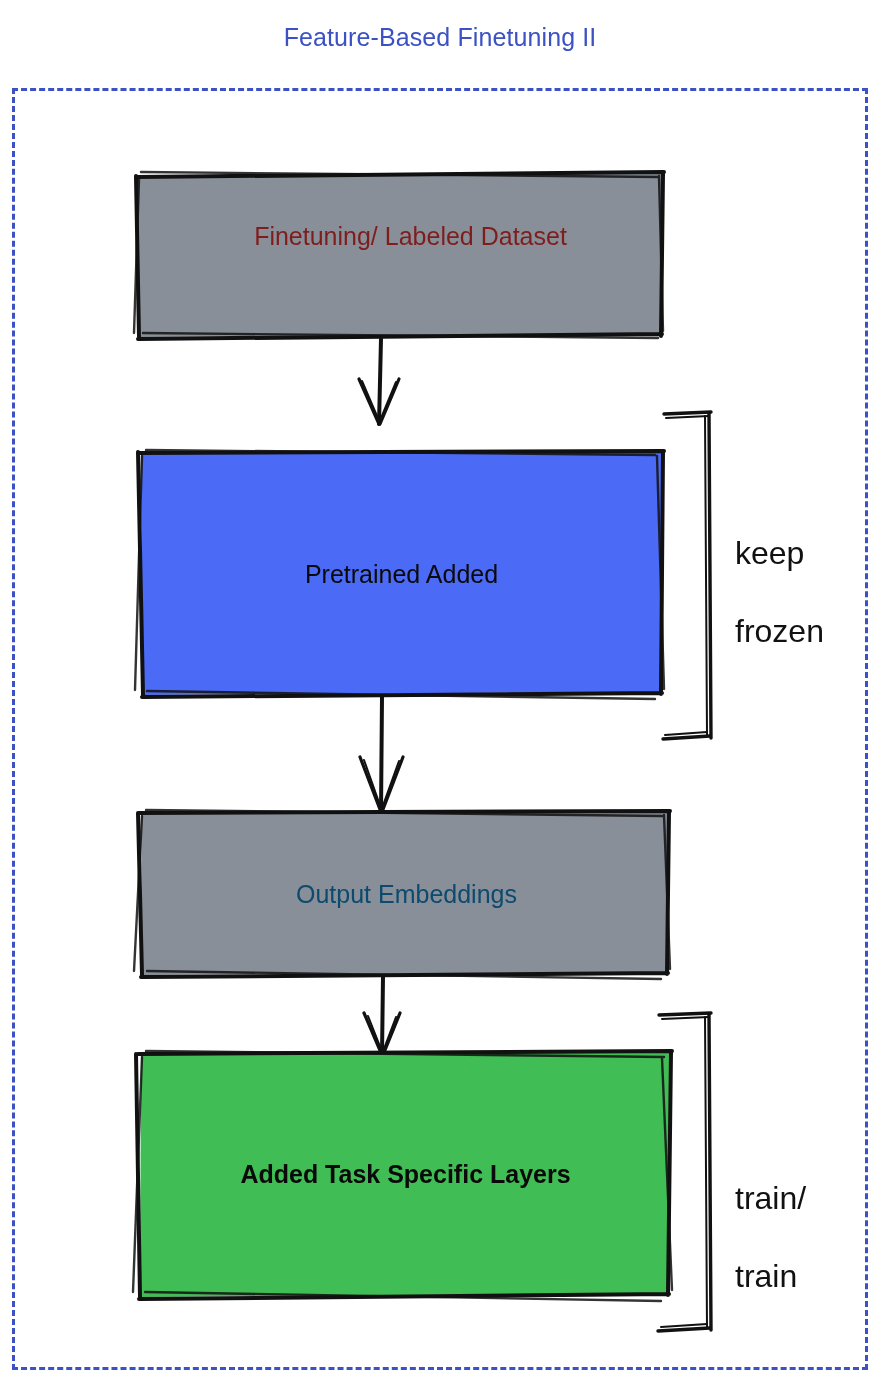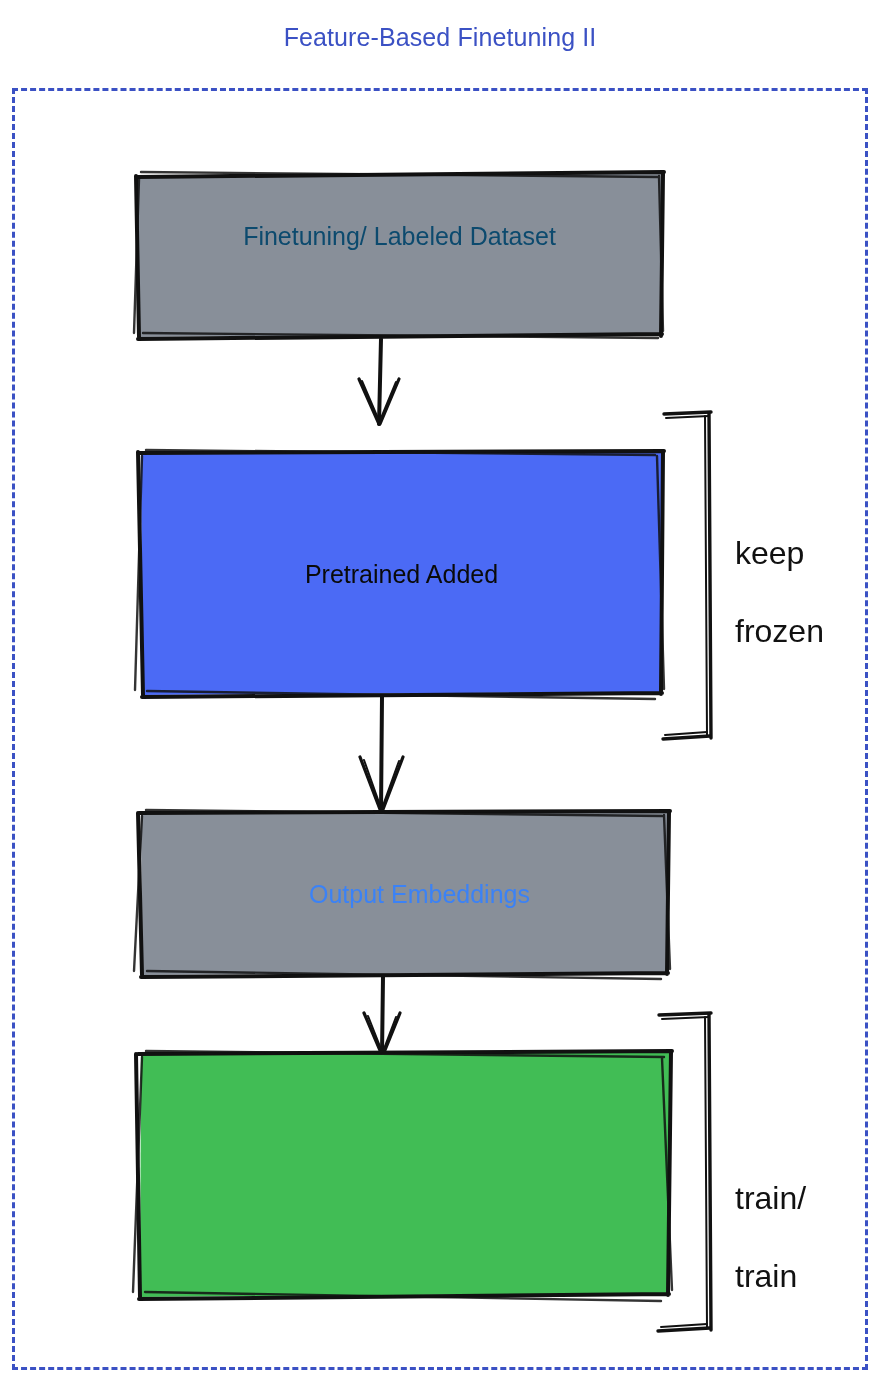--- a/index.html
+++ b/index.html
@@ -154,26 +154,27 @@
     <g>
       <path d="M659,1015 L711,1013" fill="none" stroke="#111111" stroke-width="3.4" stroke-linecap="round"></path>
       <path d="M662,1019 L709,1017" fill="none" stroke="#111111" stroke-width="2" stroke-linecap="round"></path>
       <path d="M709,1014 L711,1330" fill="none" stroke="#111111" stroke-width="3.4" stroke-linecap="round"></path>
       <path d="M705,1017 L707,1327" fill="none" stroke="#111111" stroke-width="2" stroke-linecap="round"></path>
       <path d="M710,1328 L658,1331" fill="none" stroke="#111111" stroke-width="3.4" stroke-linecap="round"></path>
       <path d="M707,1324 L661,1327" fill="none" stroke="#111111" stroke-width="2" stroke-linecap="round"></path>
     </g>
   </svg>
 
-  <div class="node-label" style="left: 137px; top: 222px; width: 525px; color: #0c4a6e;">Finetuning/ Labeled Dataset</div>
+  <div class="node-label" style="left: 148px; top: 222px; width: 525px; color: #7f1d1d;">Finetuning/ Labeled Dataset</div>
 
   <div class="node-label" style="left: 141px; top: 560px; width: 521px; color: rgb(10, 10, 10);">Pretrained Added</div>
 
-  <div class="node-label" style="left: 156px; top: 880px; width: 527px; color: #3b82f6;">Output Embeddings</div>
+  <div class="node-label" style="left: 143px; top: 880px; width: 527px; color: #0c4a6e;">Output Embeddings</div>
 
+  <div class="node-label bold" style="left: 141px; top: 1160px; width: 529px; color: rgb(10, 10, 10);">Added Task Specific Layers</div>
 
   <div class="side-label" style="left:735px; top:495px;">
     <div>keep</div>
     <div>frozen</div>
   </div>
 
   <div class="side-label" style="left:735px; top:1140px;">
     <div>train/</div>
     <div>train</div>
   </div>

